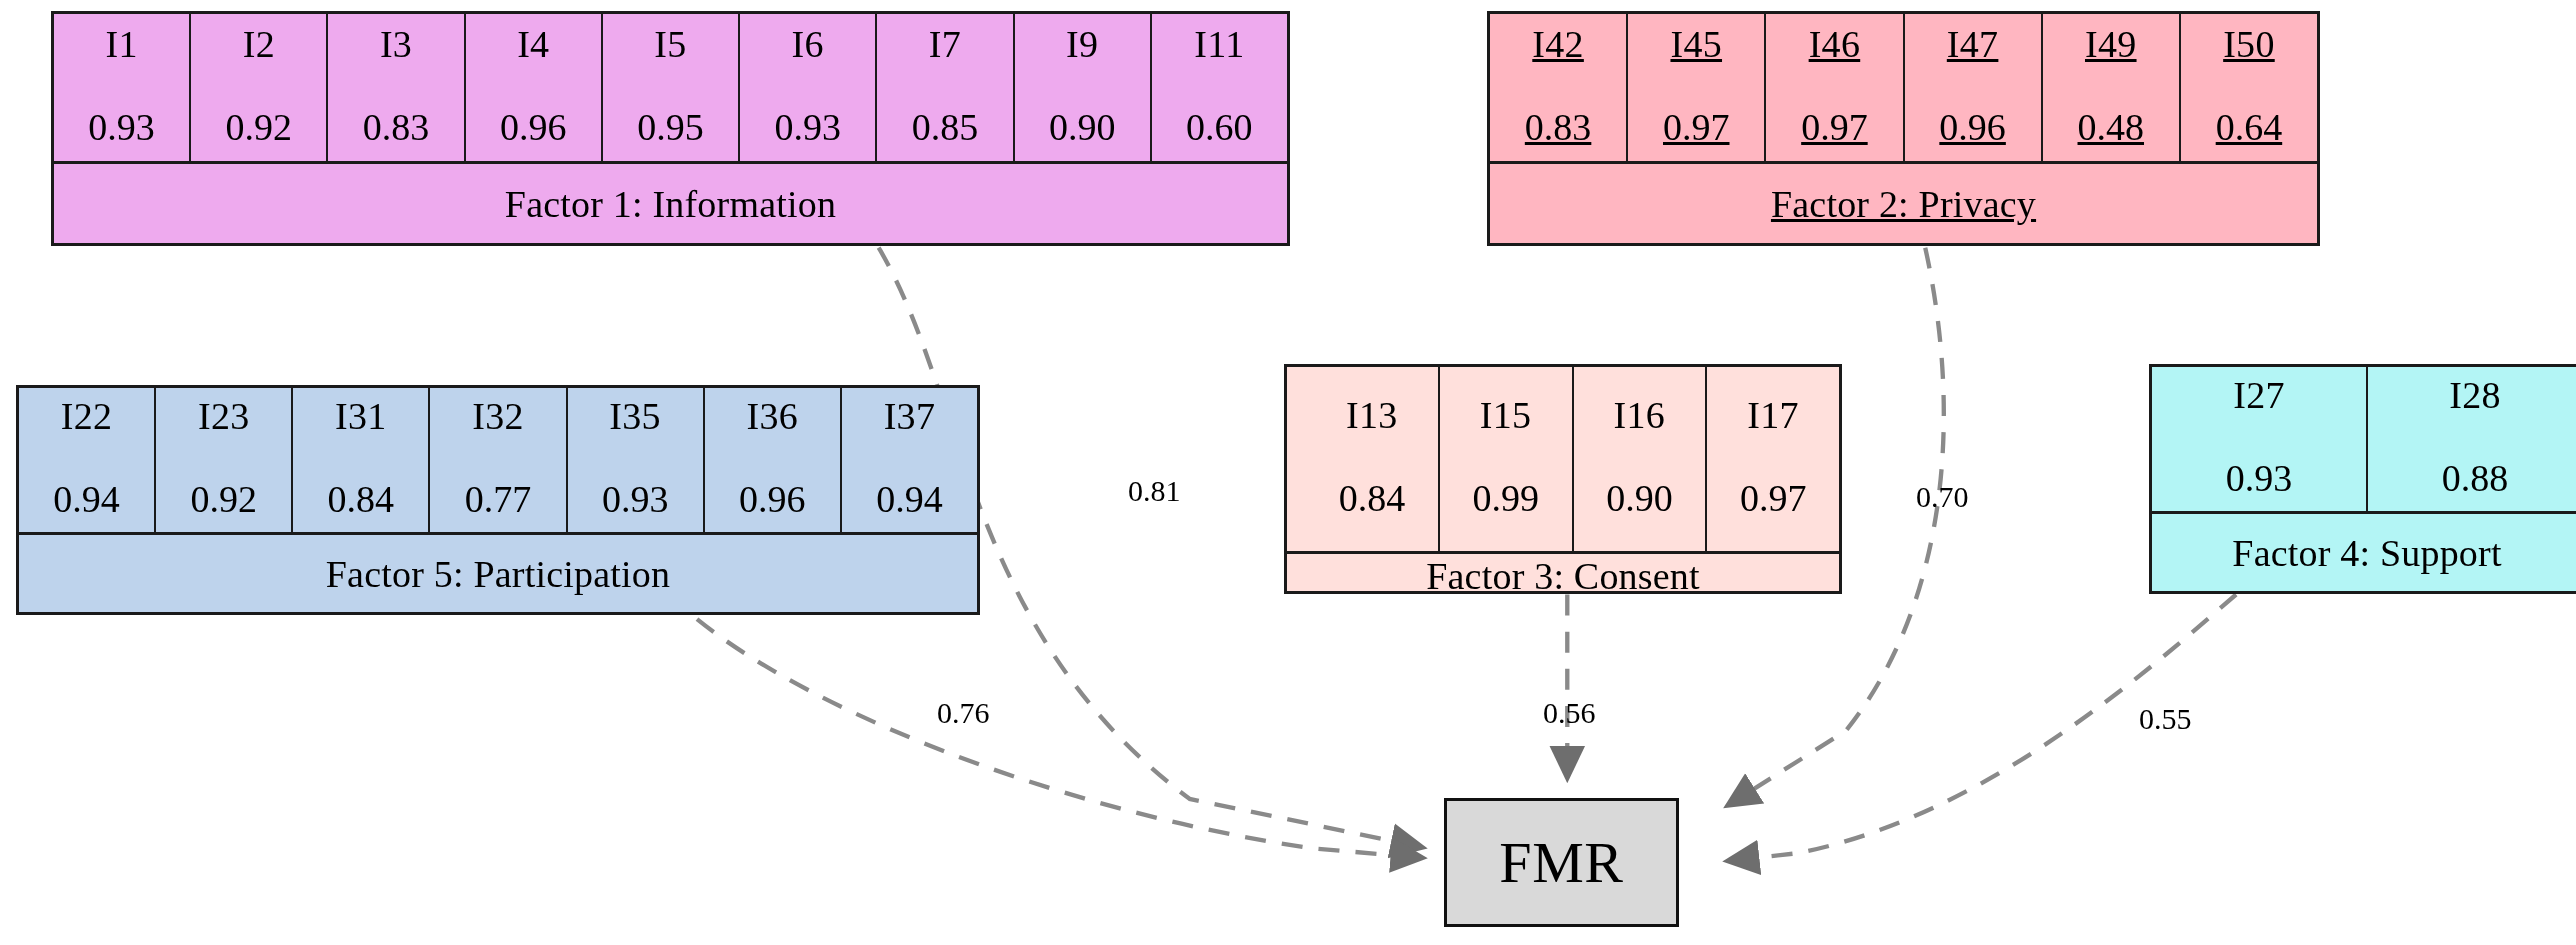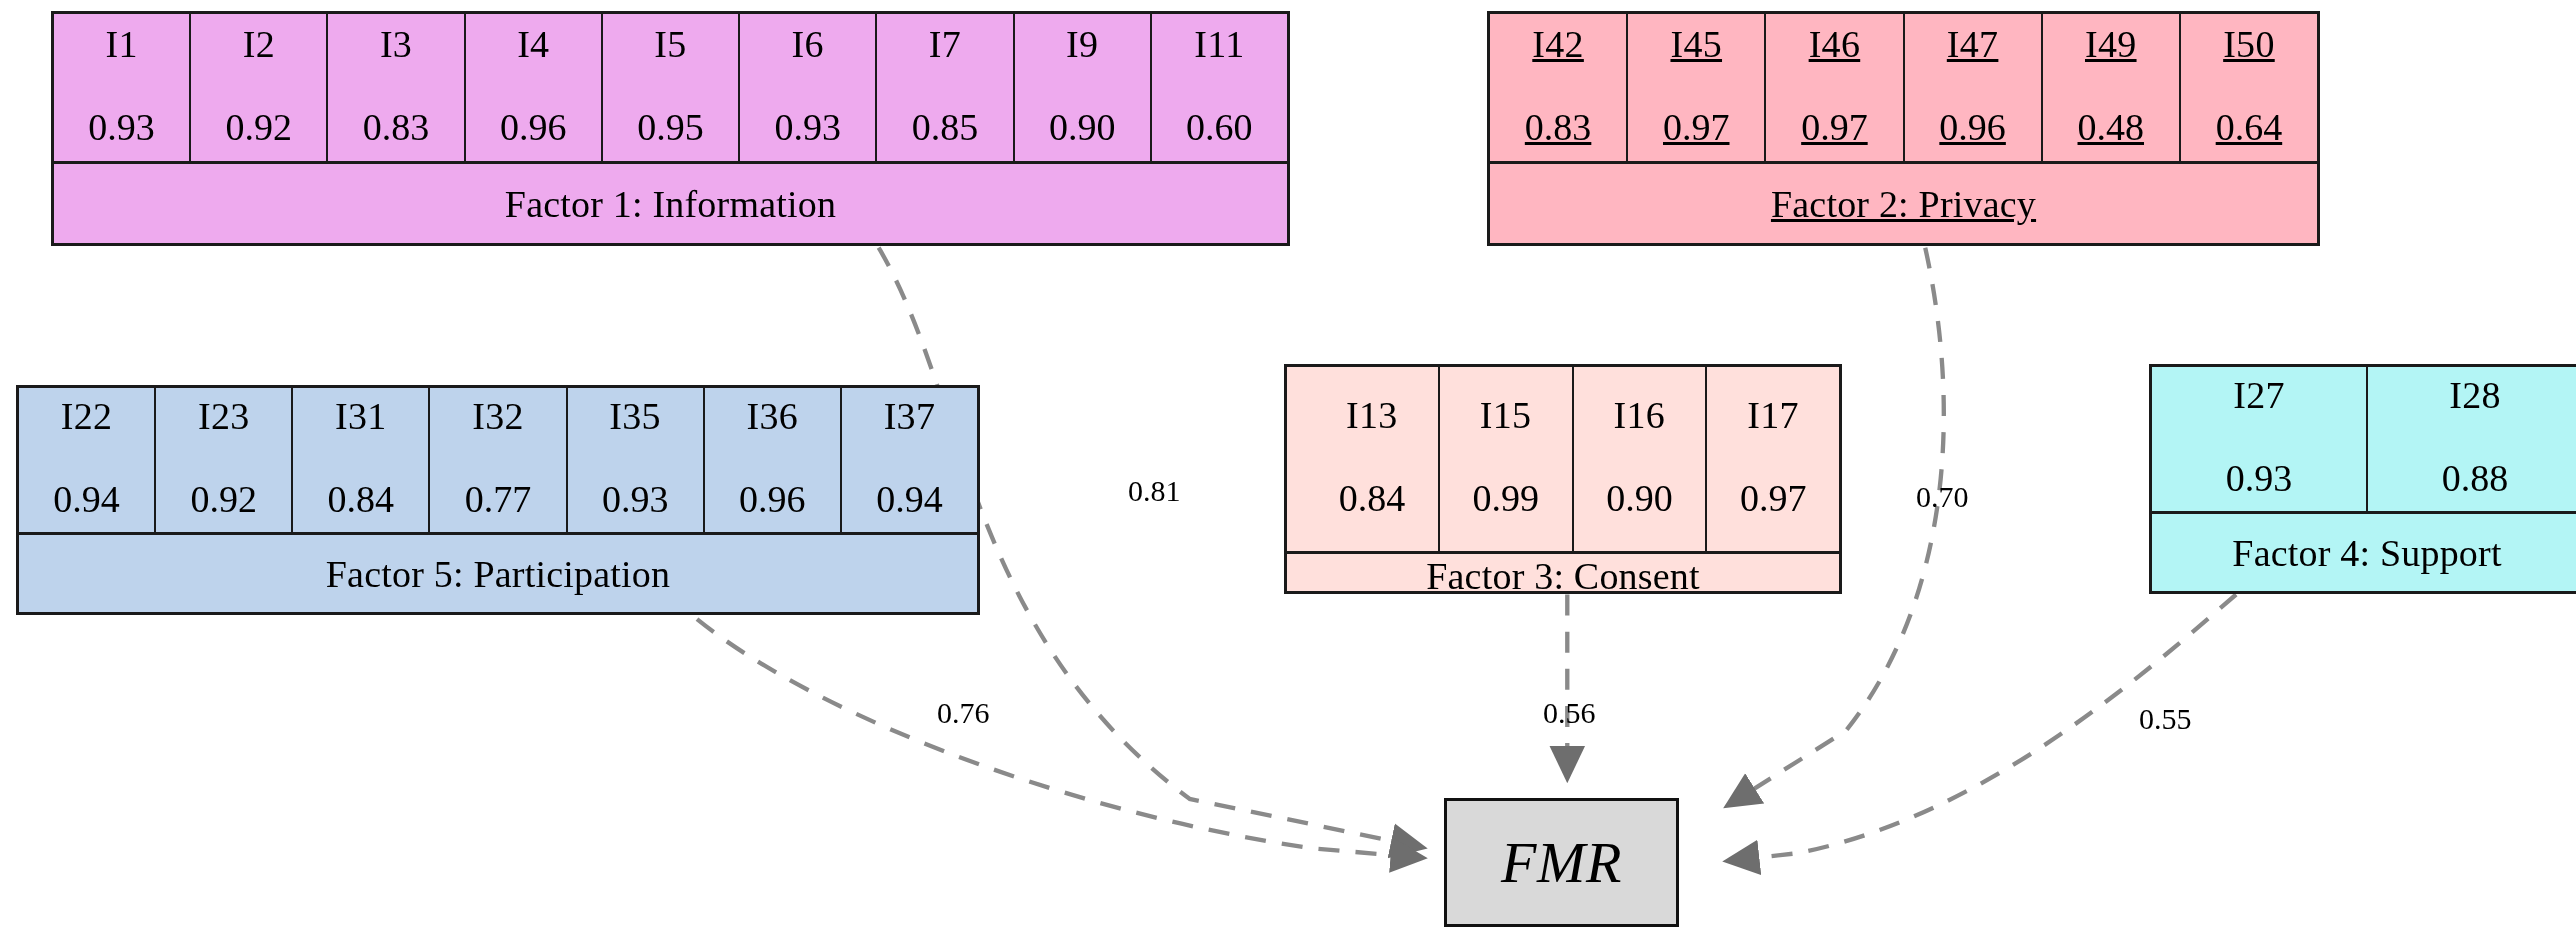--- a/index.html
+++ b/index.html
@@ -209,18 +209,18 @@
   <div class="coef" style="left:1128px;top:452px;">0.81</div>
 
   <div class="coef" style="left:937px;top:674px;">0.76</div>
 
   <div class="coef" style="left:1543px;top:674px;">0.56</div>
 
   <div class="coef" style="left:1916px;top:458px;">0.70</div>
 
   <div class="coef" style="left:2139px;top:680px;">0.55</div>
 
-  <div id="fmr-box" style="left:1444px;top:798px;width:235px;height:129px;font-style:italic;">
+  <div id="fmr-box" style="left:1444px;top:798px;width:235px;height:129px;">
     <span class="fmr-text">FMR</span>
   </div>
 
 </div>
 
 
 </body></html>

